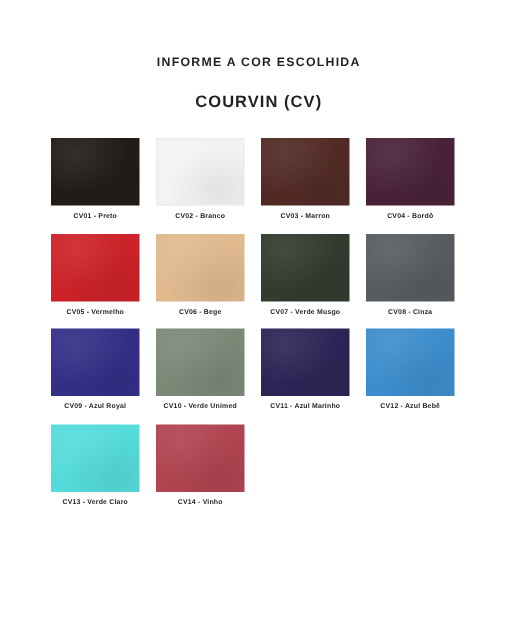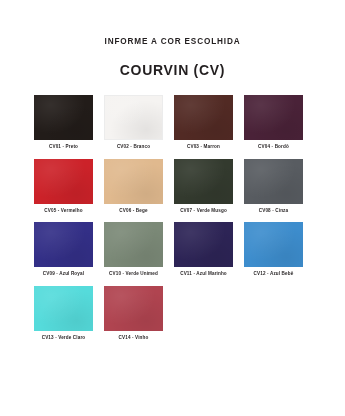--- a/index.html
+++ b/index.html
@@ -31,21 +31,21 @@
     margin-top: 38px;
     font-size: 8.2px;
     font-weight: bold;
     letter-spacing: 0.85px;
     color: #231f20;
     text-transform: uppercase;
     line-height: 1;
   }
   .sub-title {
     margin-top: 17px;
-    font-size: 14px;
+    font-size: 11px;
     font-weight: bold;
     letter-spacing: 0.7px;
     color: #231f20;
     line-height: 1;
   }
   .swatch-grid {
     margin-top: 18px;
     width: 100%;
     display: flex;
     flex-direction: column;

